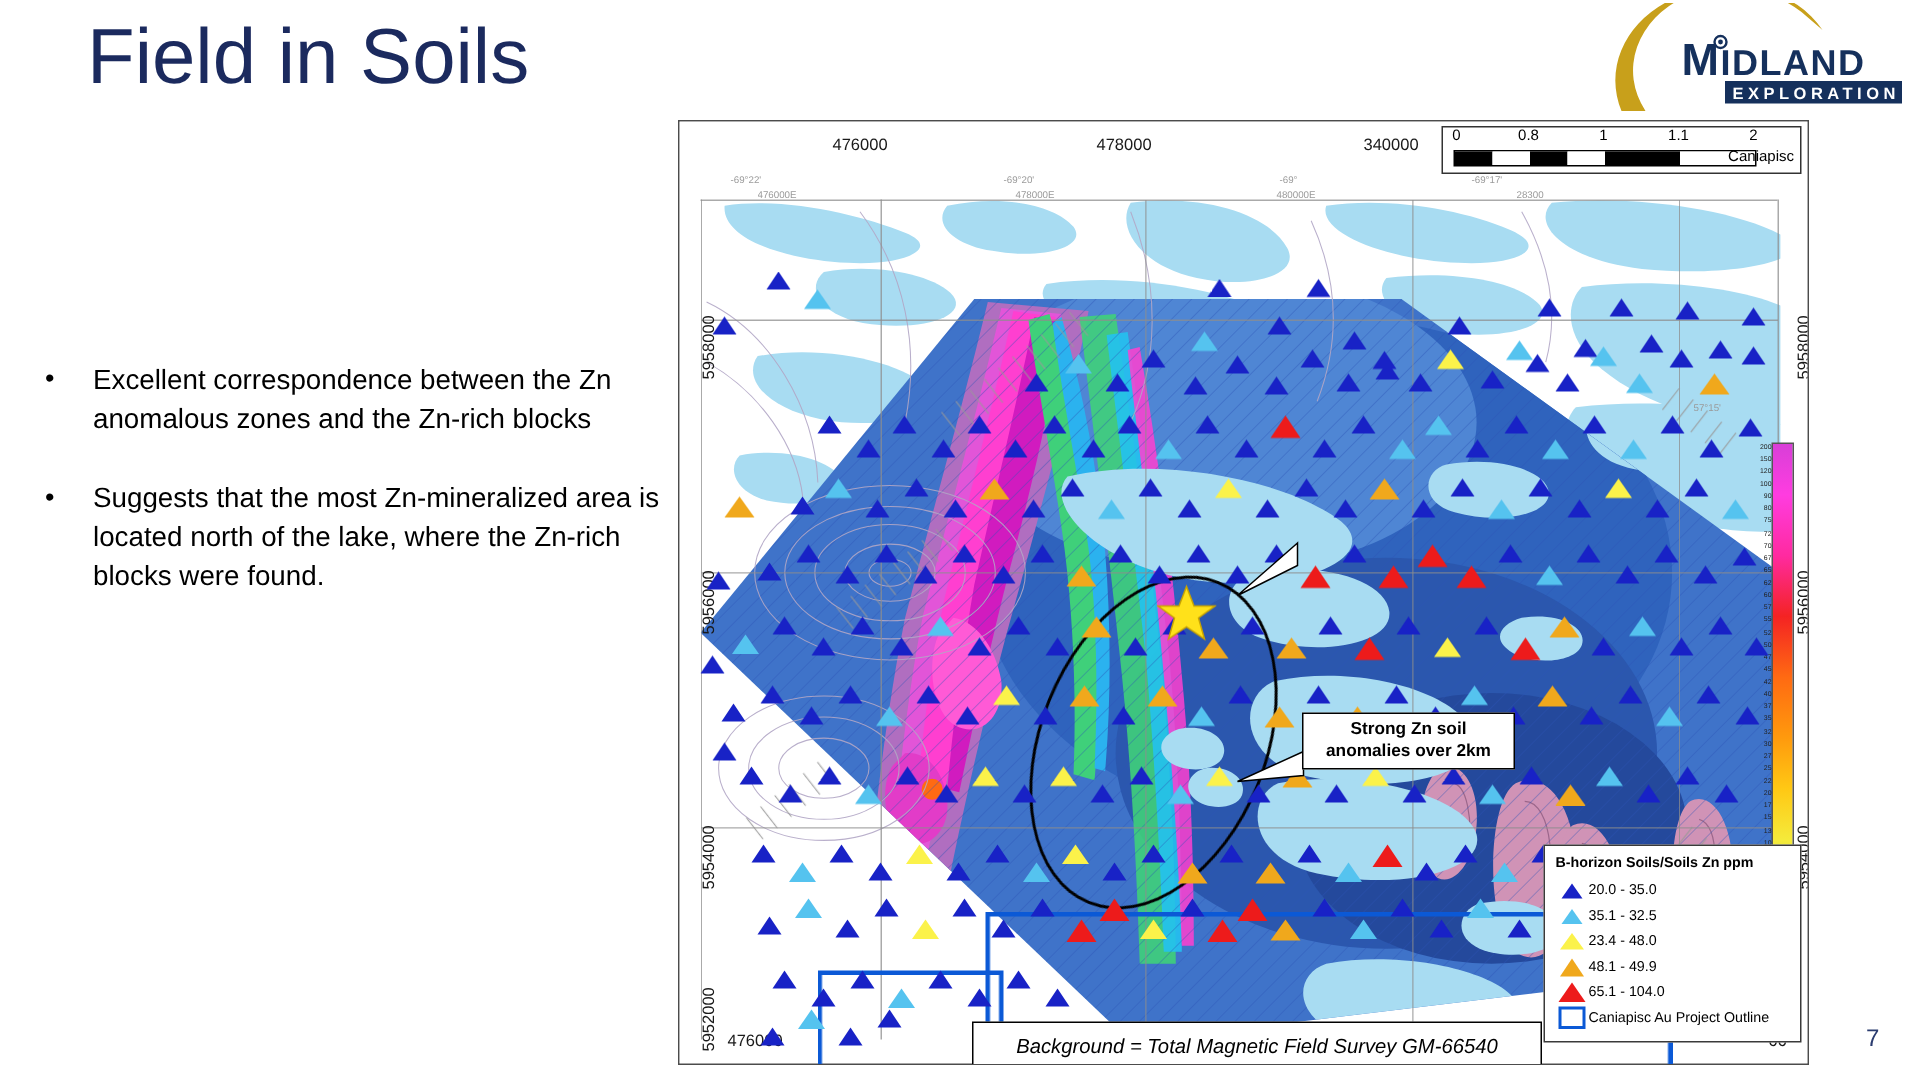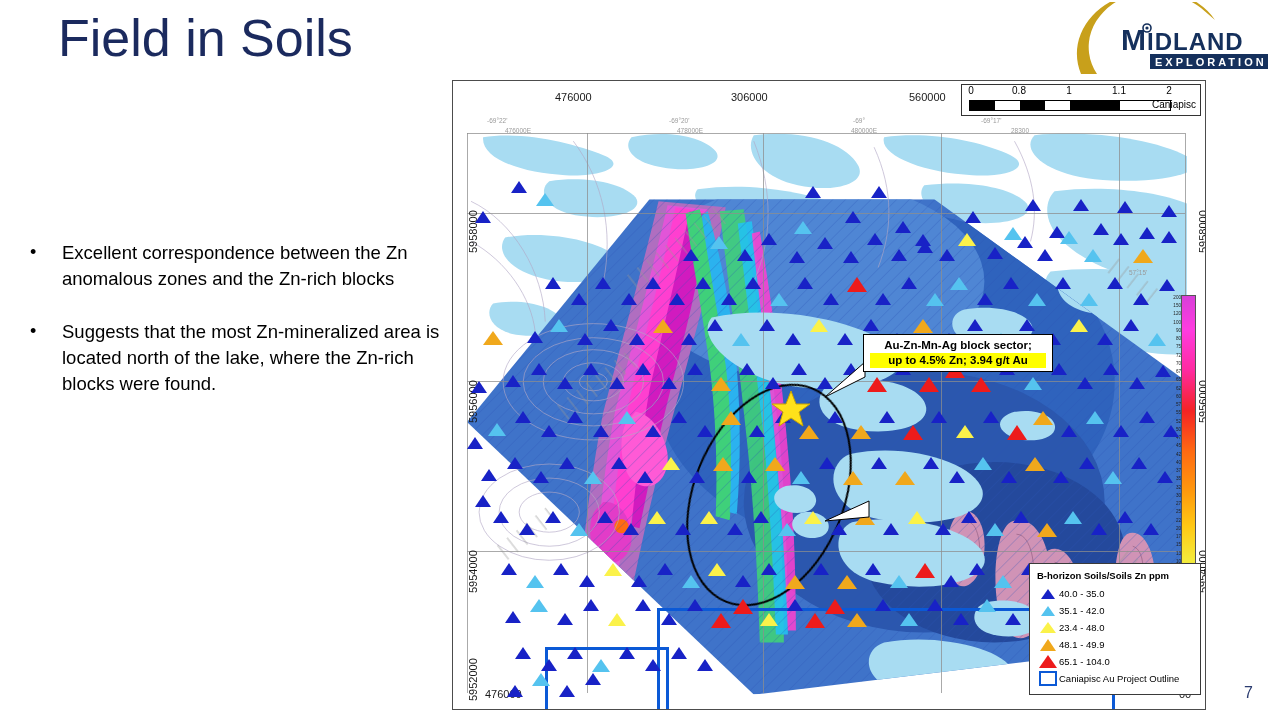--- a/index.html
+++ b/index.html
@@ -331,22 +331,22 @@
   <div class="grid-line-v" style="left:134px;top:52px;height:560px;"></div>
   <div class="grid-line-v" style="left:310px;top:52px;height:560px;"></div>
   <div class="grid-line-v" style="left:488px;top:52px;height:560px;"></div>
   <div class="grid-line-v" style="left:666px;top:52px;height:560px;"></div>
   <div class="grid-line-v" style="left:732px;top:52px;height:560px;"></div>
 
   <div class="proj-box" style="left:204px;top:527px;width:452px;height:140px;"></div>
   <div class="proj-box" style="left:92px;top:566px;width:118px;height:100px;"></div>
 
   <div class="collar-label" style="left:102px;top:10px;">476000</div>
-  <div class="collar-label" style="left:278px;top:10px;">306000</div>
-  <div class="collar-label" style="left:456px;top:10px;">560000</div>
+  <div class="collar-label" style="left:278px;top:10px;">478000</div>
+  <div class="collar-label" style="left:456px;top:10px;">340000</div>
   <div class="collar-label" style="left:726px;top:10px;">400</div>
 
   <div class="collar-label" style="left:32px;top:607px;">476000</div>
   <div class="collar-label" style="left:726px;top:607px;">00</div>
 
   <div class="collar-label vert" style="left:14px;top:172px;">5958000</div>
   <div class="collar-label vert" style="left:14px;top:342px;">5956000</div>
   <div class="collar-label vert" style="left:14px;top:512px;">5954000</div>
   <div class="collar-label vert" style="left:14px;top:620px;">5952000</div>
 
@@ -701,27 +701,27 @@
     <div class="km">Caniapisc</div>
   </div>
 
   <div id="legend">
     <div class="legend-title">B-horizon Soils/Soils Zn ppm</div>
     <div id="legend-rows">
         <div class="legend-row">
           <div class="sym">
             <span class="tri" style="border-left-width: 7px; border-right-width: 7px; border-bottom: 10.15px solid rgb(24, 34, 198);"></span>
           </div>
-          <div class="txt">40.0 - 35.0</div>
+          <div class="txt">20.0 - 35.0</div>
         </div>
         <div class="legend-row">
           <div class="sym">
             <span class="tri" style="border-left-width: 7.5px; border-right-width: 7.5px; border-bottom: 10.875px solid rgb(85, 195, 239);"></span>
           </div>
-          <div class="txt">35.1 - 42.0</div>
+          <div class="txt">35.1 - 32.5</div>
         </div>
         <div class="legend-row">
           <div class="sym">
             <span class="tri" style="border-left-width: 8px; border-right-width: 8px; border-bottom: 11.6px solid rgb(251, 242, 74);"></span>
           </div>
           <div class="txt">23.4 - 48.0</div>
         </div>
         <div class="legend-row">
           <div class="sym">
             <span class="tri" style="border-left-width: 8.5px; border-right-width: 8.5px; border-bottom: 12.325px solid rgb(240, 168, 28);"></span>
@@ -736,18 +736,19 @@
         </div>
       </div>
     <div class="legend-row">
       <div class="sym">
           <span class="legend-box"></span>
         </div>
       <div class="txt">Caniapisc Au Project Outline</div>
     </div>
   </div>
 
-  <div class="callout" id="callout-1">
-    <div>Au-Zn-Mn-Ag block sector;</div>
-    <div class="hl">up to 4.5% Zn; 3.94 g/t Au</div>
+  <div class="callout" id="callout-2">
+    <div>Strong Zn soil</div>
+    <div>anomalies over 2km</div>
   </div>
 
+  <div id="caption">Background = Total Magnetic Field Survey GM-66540</div>
 </div>
 
 </body></html>

